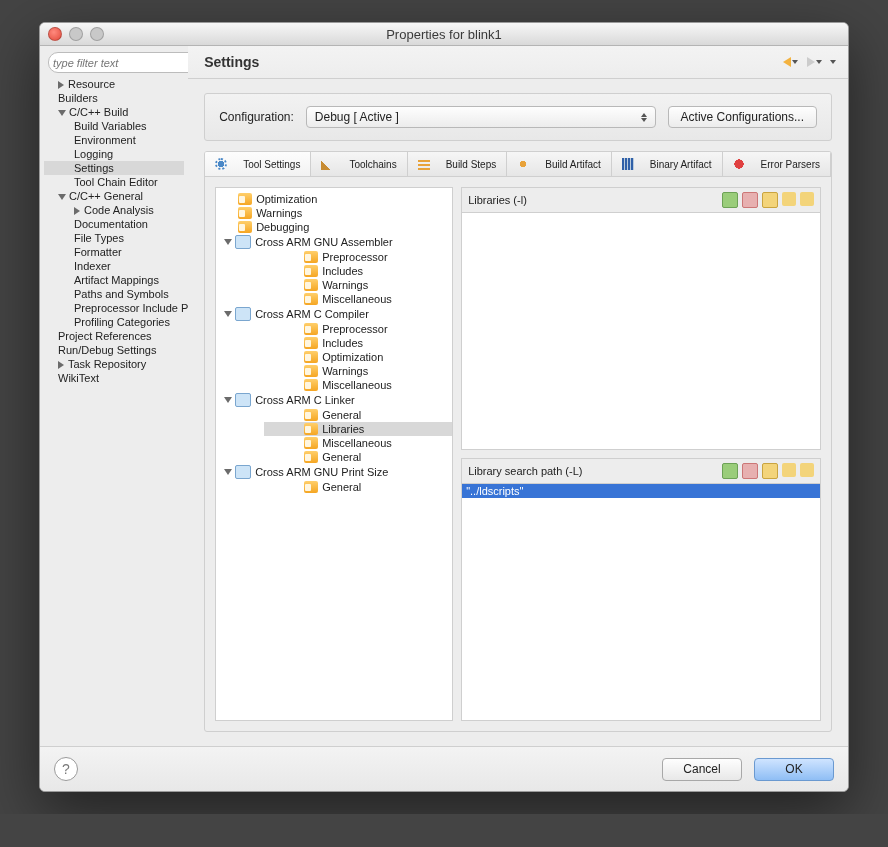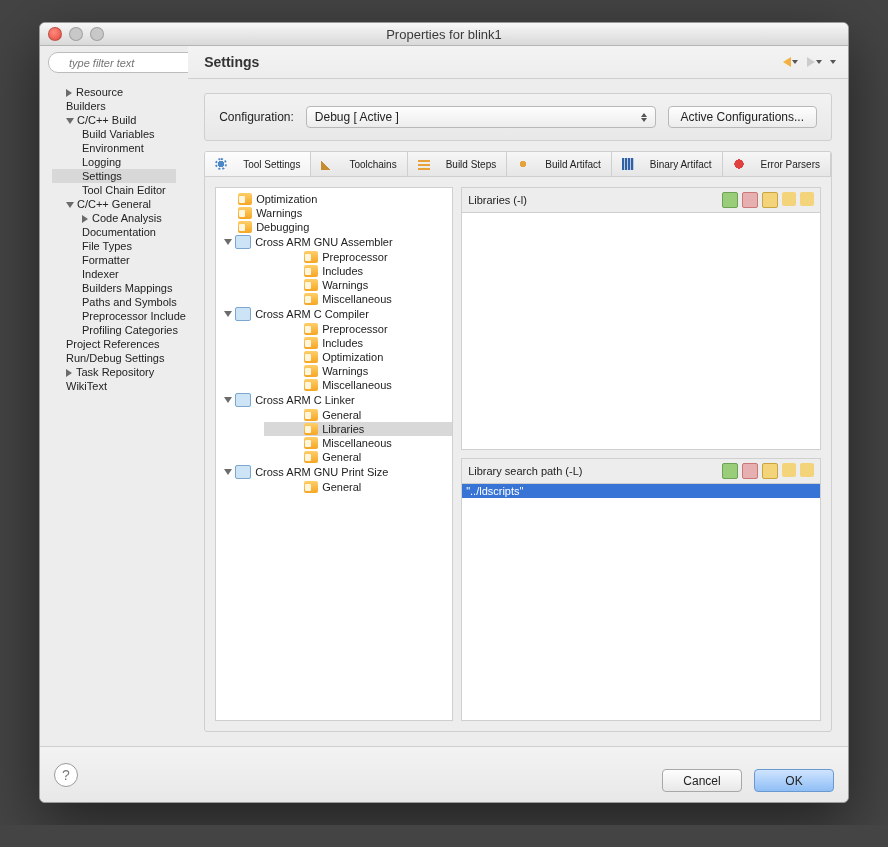--- a/index.html
+++ b/index.html
@@ -59,27 +59,27 @@
     border-right: none;
     padding: 6px 4px;
     overflow: hidden;
   }
   .filter {
     width: 140px;
     margin: 0 0 4px 4px;
     border-radius: 10px;
     border: 1px solid #bcbcbc;
     background: #fff;
-    padding: 1px 20px;
+    padding: 1px 4px;
     font-size: 11px;
     color: #888;
     height: 17px;
     font-style: italic;
   }
-  .tree { list-style:none; margin:8px; padding:0; }
+  .tree { list-style:none; margin:0; padding:0; }
   .tree li { white-space: nowrap; padding: 1px 0 1px 4px; }
   .tree .lvl1 { padding-left: 14px; }
   .tree .lvl2 { padding-left: 30px; }
   .tree .sel { background: #d8d8d8; }
   .tw {
     display:inline-block; width:0;height:0;
     border-left:4px solid transparent;
     border-right:4px solid transparent;
     border-top:6px solid #6b6b6b;
     margin-right:3px;
@@ -305,21 +305,20 @@
   .mac-btn {
     min-width:78px;height:21px;
     border:1px solid #a8a8a8;border-radius:4px;
     background:linear-gradient(#fefefe,#e8e8e8);
     font-size:12px;
     display:inline-flex;align-items:center;justify-content:center;
   }
   .mac-btn.primary {
     background:linear-gradient(#cfe4ff,#8fbef5);
     border-color:#6a99d0;
-    margin-top:12px;
   }
 </style>
 </head>
 <body>
 
 <div class="window">
   <div class="titlebar">
     <div class="traffic-lights">
       <span class="traffic-light tl-red"></span>
       <span class="traffic-light tl-yellow"></span>
@@ -339,21 +338,21 @@
           <li class="lvl2">Environment</li>
           <li class="lvl2">Logging</li>
           <li class="lvl2 sel">Settings</li>
           <li class="lvl2">Tool Chain Editor</li>
           <li class="lvl1"><span class="tw"></span>C/C++ General</li>
           <li class="lvl2"><span class="twr"></span>Code Analysis</li>
           <li class="lvl2">Documentation</li>
           <li class="lvl2">File Types</li>
           <li class="lvl2">Formatter</li>
           <li class="lvl2">Indexer</li>
-          <li class="lvl2">Builders Mappings</li>
+          <li class="lvl2">Artifact Mappings</li>
           <li class="lvl2">Paths and Symbols</li>
           <li class="lvl2">Preprocessor Include Paths</li>
           <li class="lvl2">Profiling Categories</li>
           <li class="lvl1">Project References</li>
           <li class="lvl1">Run/Debug Settings</li>
           <li class="lvl1"><span class="twr"></span>Task Repository</li>
           <li class="lvl1">WikiText</li>
         </ul>
     </div>
 

